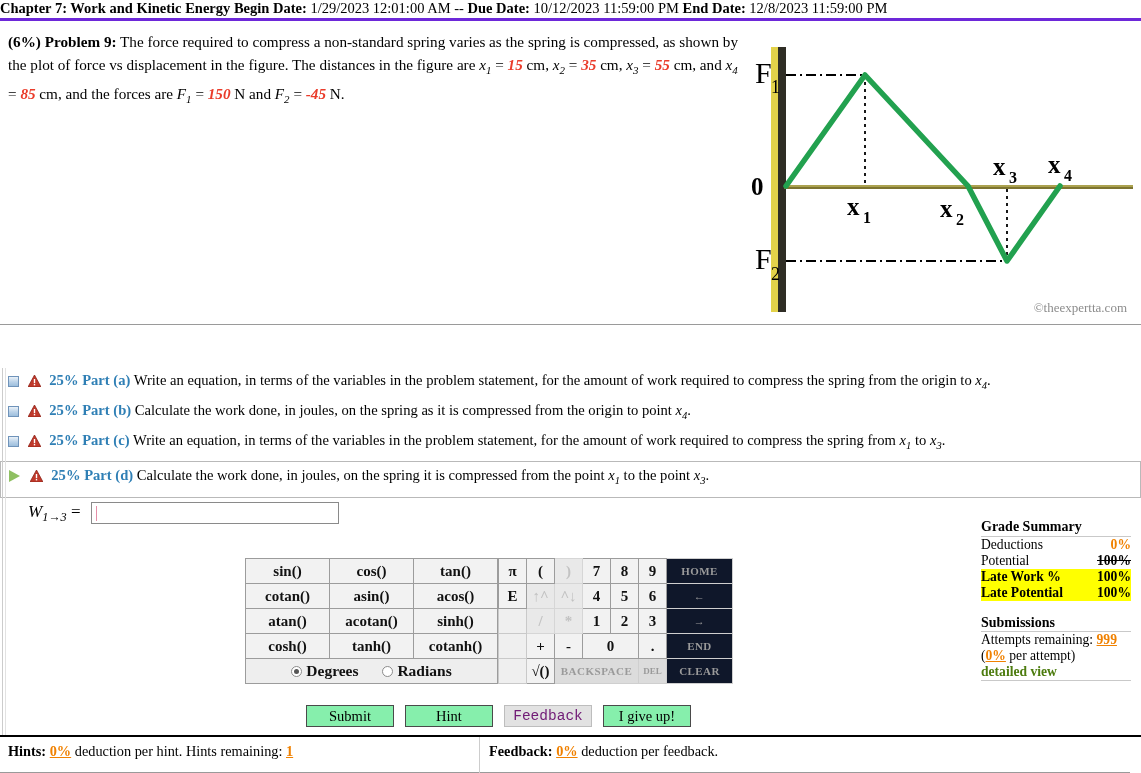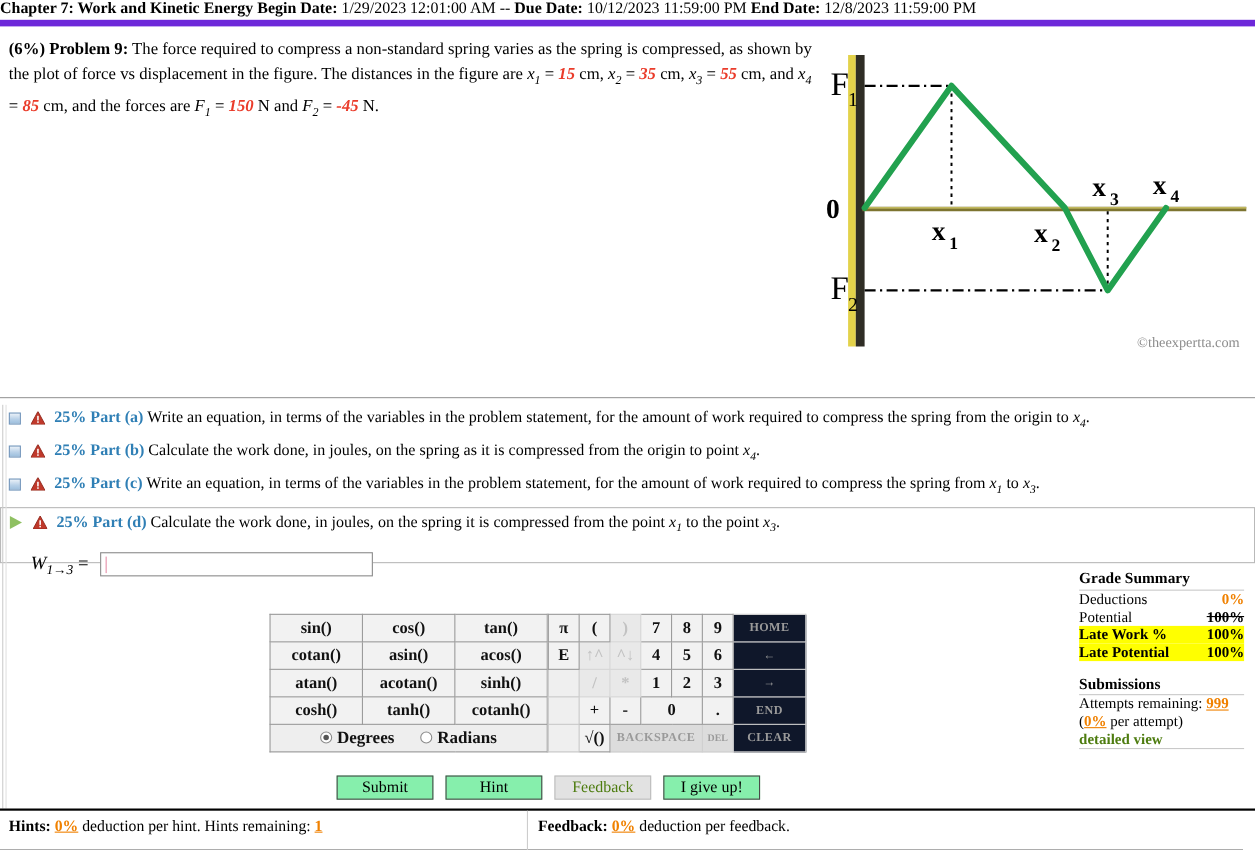--- a/index.html
+++ b/index.html
@@ -18,22 +18,22 @@
   .chapter-bar {
     position: absolute; top: 0; left: 0; width: 1141px; height: 17px;
     font-size: 14.5px; line-height: 17px; white-space: nowrap;
     overflow: hidden;
   }
   .chapter-bar b { font-weight: bold; }
   .chapter-bar .lt { font-weight: normal; }
 
   
   .problem-panel {
-    position: absolute; top: 18px; left: 0; width: 1141px; height: 344px;
-    border-top: 6px solid #6d28d9;
+    position: absolute; top: 18px; left: 0; width: 1141px; height: 307px;
+    border-top: 3px solid #6d28d9;
     border-bottom: 1px solid #9a9a9a;
     background: #fff;
   }
   .problem-text {
     position: absolute; top: 9px; left: 8px; width: 730px;
     font-size: 15.2px; line-height: 23px; text-align: left;
   }
   .red { color: #ea3c2b; font-weight: bold; font-style: italic; }
   .var { font-style: italic; }
   sub { font-size: 0.72em; }
@@ -47,21 +47,21 @@
 
   
   .parts { position: absolute; top: 368px; left: 0; width: 1141px; }
   .part-row {
     position: relative; padding: 2px 6px 2px 8px;
     font-size: 14.6px; line-height: 20px;
   }
   .part-row.boxed {
     border: 1px solid #b9b9b9;
     margin-top: 3px;
-    padding-top: 3px; padding-bottom: 20px;
+    padding-top: 3px; padding-bottom: 6px;
     background: #fff;
   }
   .ico { display: inline-block; vertical-align: -2px; margin-right: 5px; }
   .ico-doc {
     width: 11px; height: 11px; border: 1px solid #6f93ba;
     background: linear-gradient(#eaf1f8 0%, #b9d1e8 55%, #9dbfdd 100%);
   }
   .ico-play { width: 0; height: 0; border-left: 11px solid #8fc062;
     border-top: 6px solid transparent; border-bottom: 6px solid transparent;
     margin-right: 6px; }
@@ -115,21 +115,21 @@
   }
   .angle-opt { margin: 0 10px; }
 
   
   .actions { position: absolute; top: 705px; left: 306px; display: flex; gap: 11px; }
   .btn {
     width: 88px; height: 22px; line-height: 20px; text-align: center;
     font-family: "Liberation Serif", serif; font-size: 14.5px;
     background: #86efac; border: 1px solid #4a4a4a; color: #000; cursor: default;
   }
-  .btn.disabled { color: #4d7c0f; background: #e2e2e2; border-color: #bdbdbd; }
+  .btn.disabled { color: #701a75; background: #e2e2e2; border-color: #bdbdbd; font-family: Liberation Mono, monospace; }
 
   
   .grade {
     position: absolute; top: 519px; left: 981px; width: 150px;
     font-size: 13.6px; line-height: 16px; font-family: Liberation Serif, serif;
   }
   .grade h4 { margin: 0 0 1px 0; font-size: 14px; font-weight: bold; }
   .grade .hr { border-top: 1px solid #c9c9c9; }
   .g-row { display: flex; justify-content: space-between; }
   .g-row .k { }

